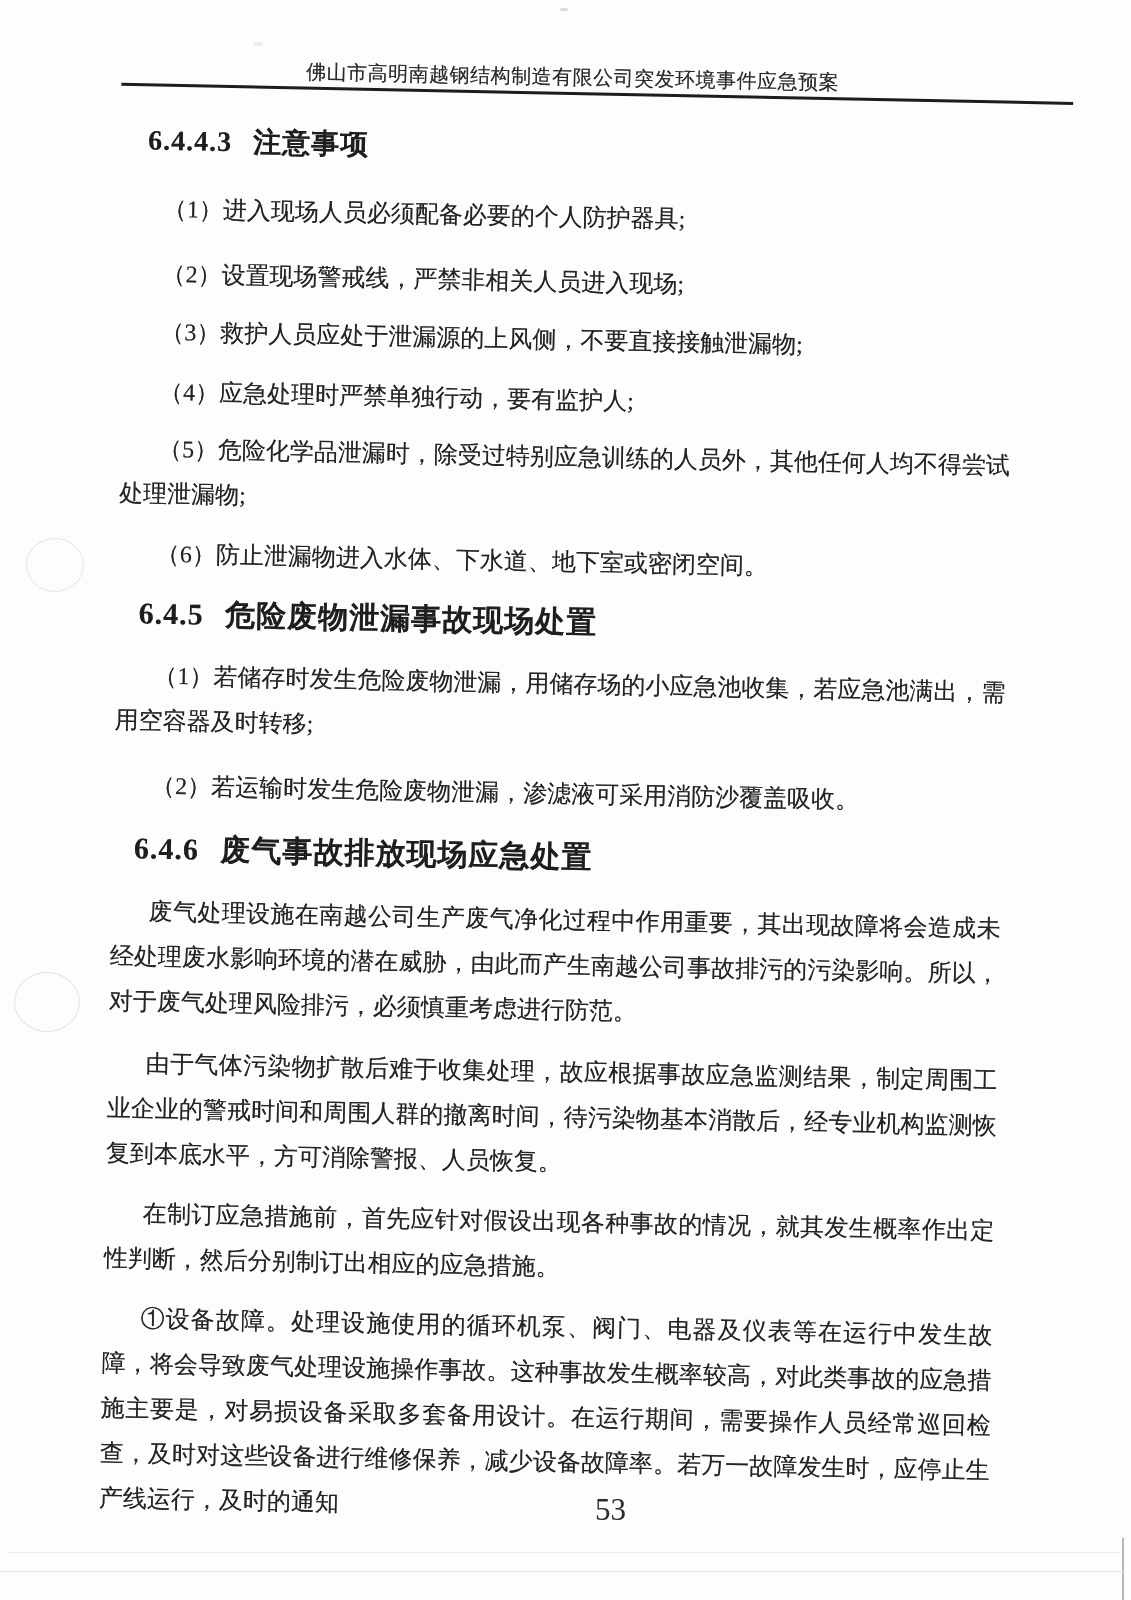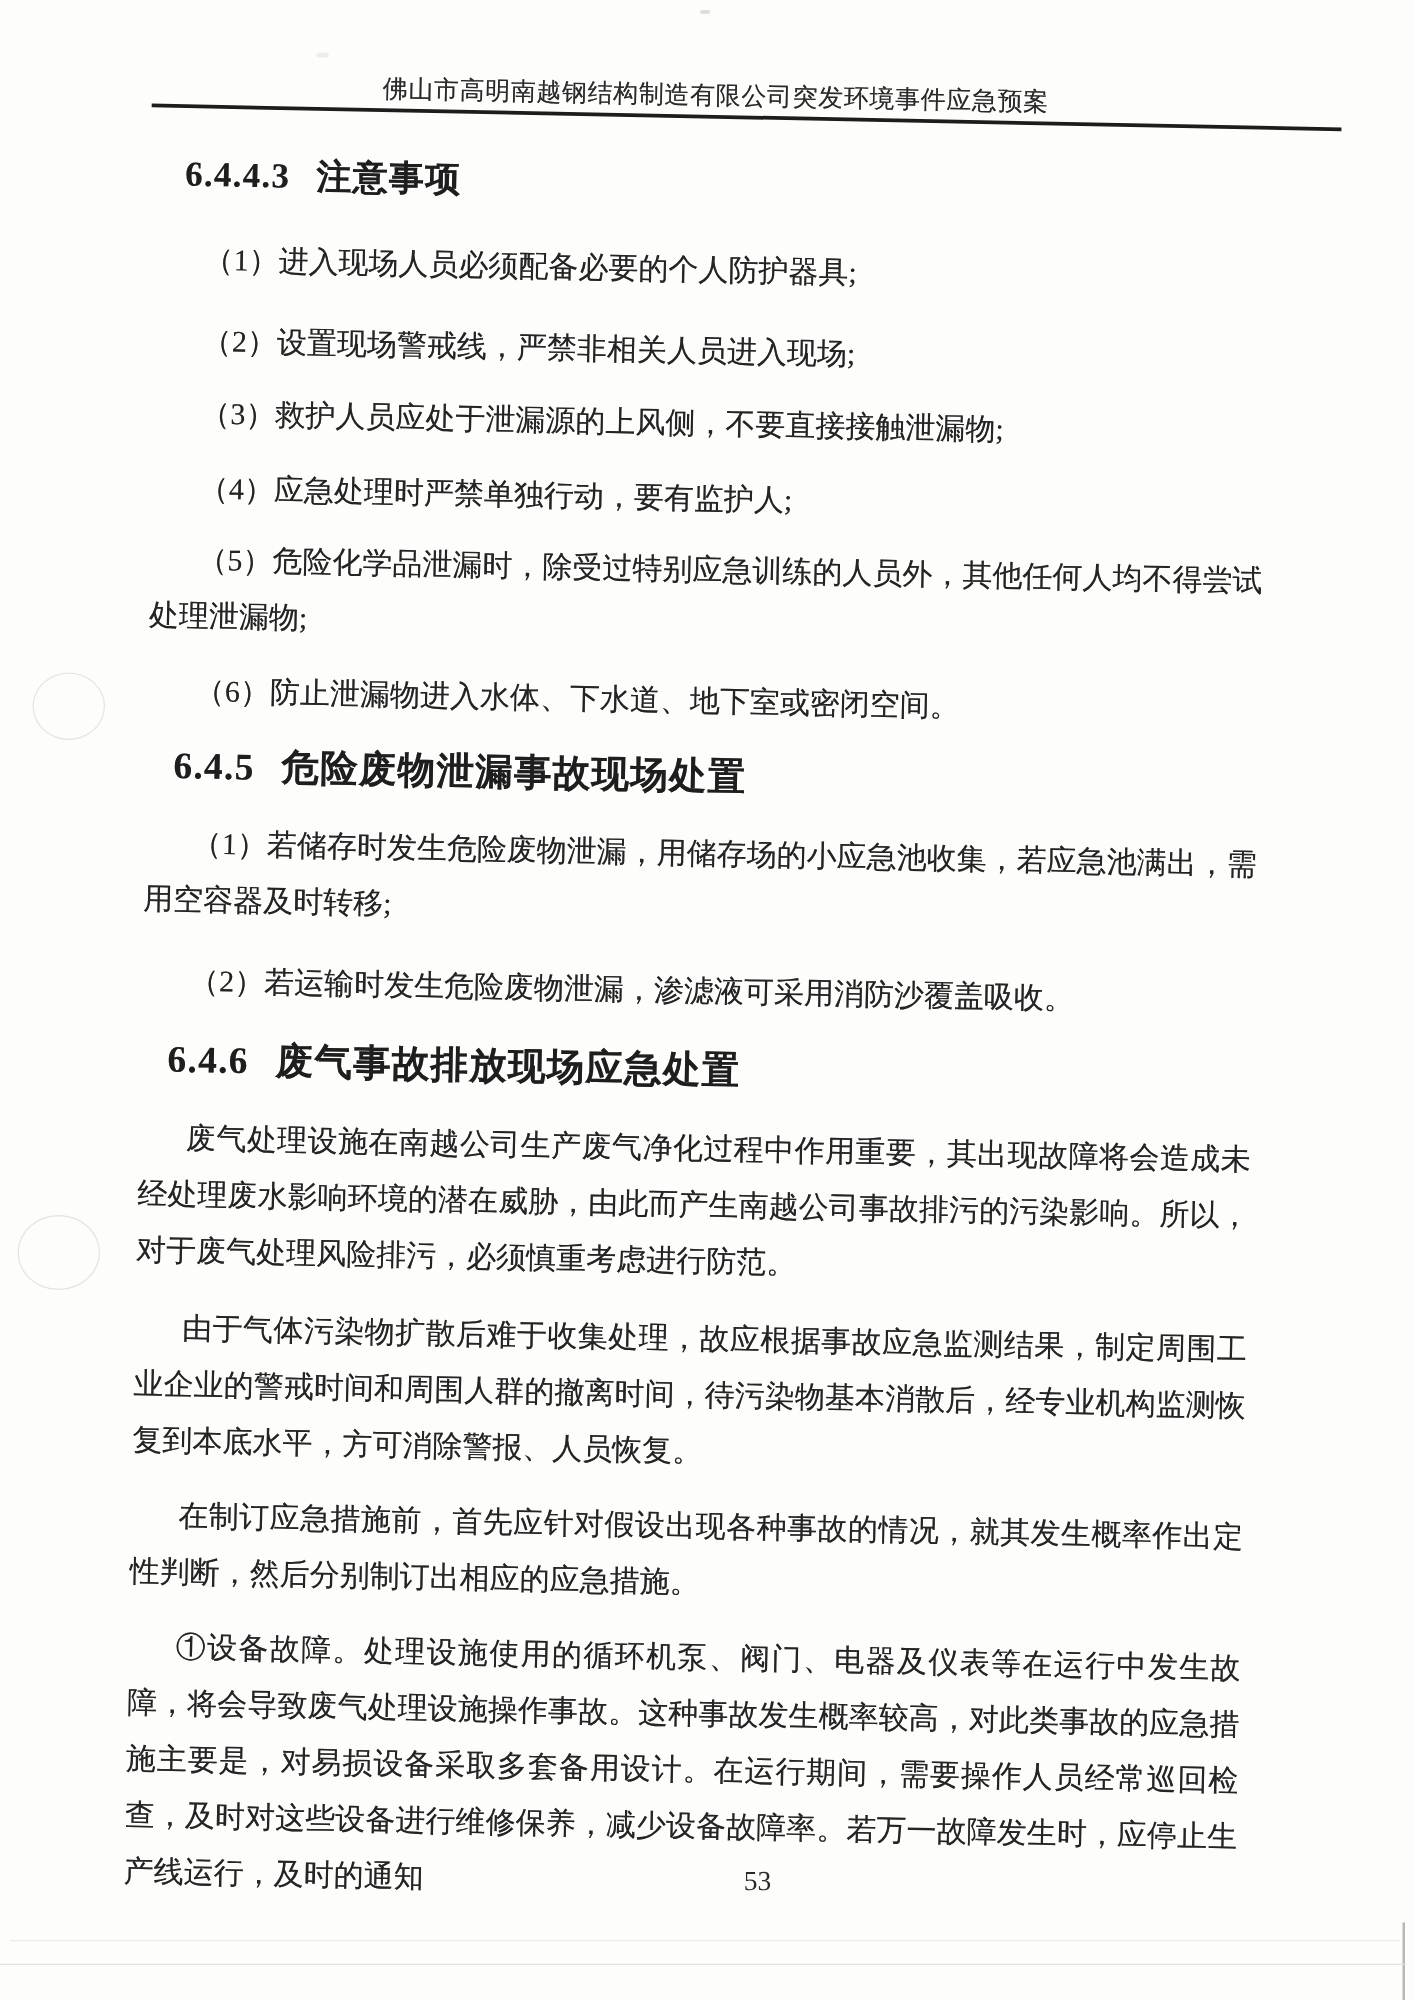--- a/index.html
+++ b/index.html
@@ -69,21 +69,21 @@
   .h-2 { margin-top:18px; }
   .mt-s2i1 { margin-top:21px; }
   .mt-s2i2 { margin-top:20px; }
   .mt-p1 { margin-top:22px; }
   .mt-p2 { margin-top:17px; }
   .mt-p3 { margin-top:15px; }
   .mt-p4 { margin-top:15px; }
   .page-number {
     position:absolute;
     left:595px; top:1492px;
-    font-size:22px;
+    font-size:31px;
     color:#2a2a2a;
   }
   
   .ring {
     position:absolute;
     border:1.5px solid #e4e1dc;
     border-radius:50%;
     background:transparent;
   }
   .ring-1 { left:26px; top:538px; width:56px; height:52px; border-color:#e8e5e0; }

